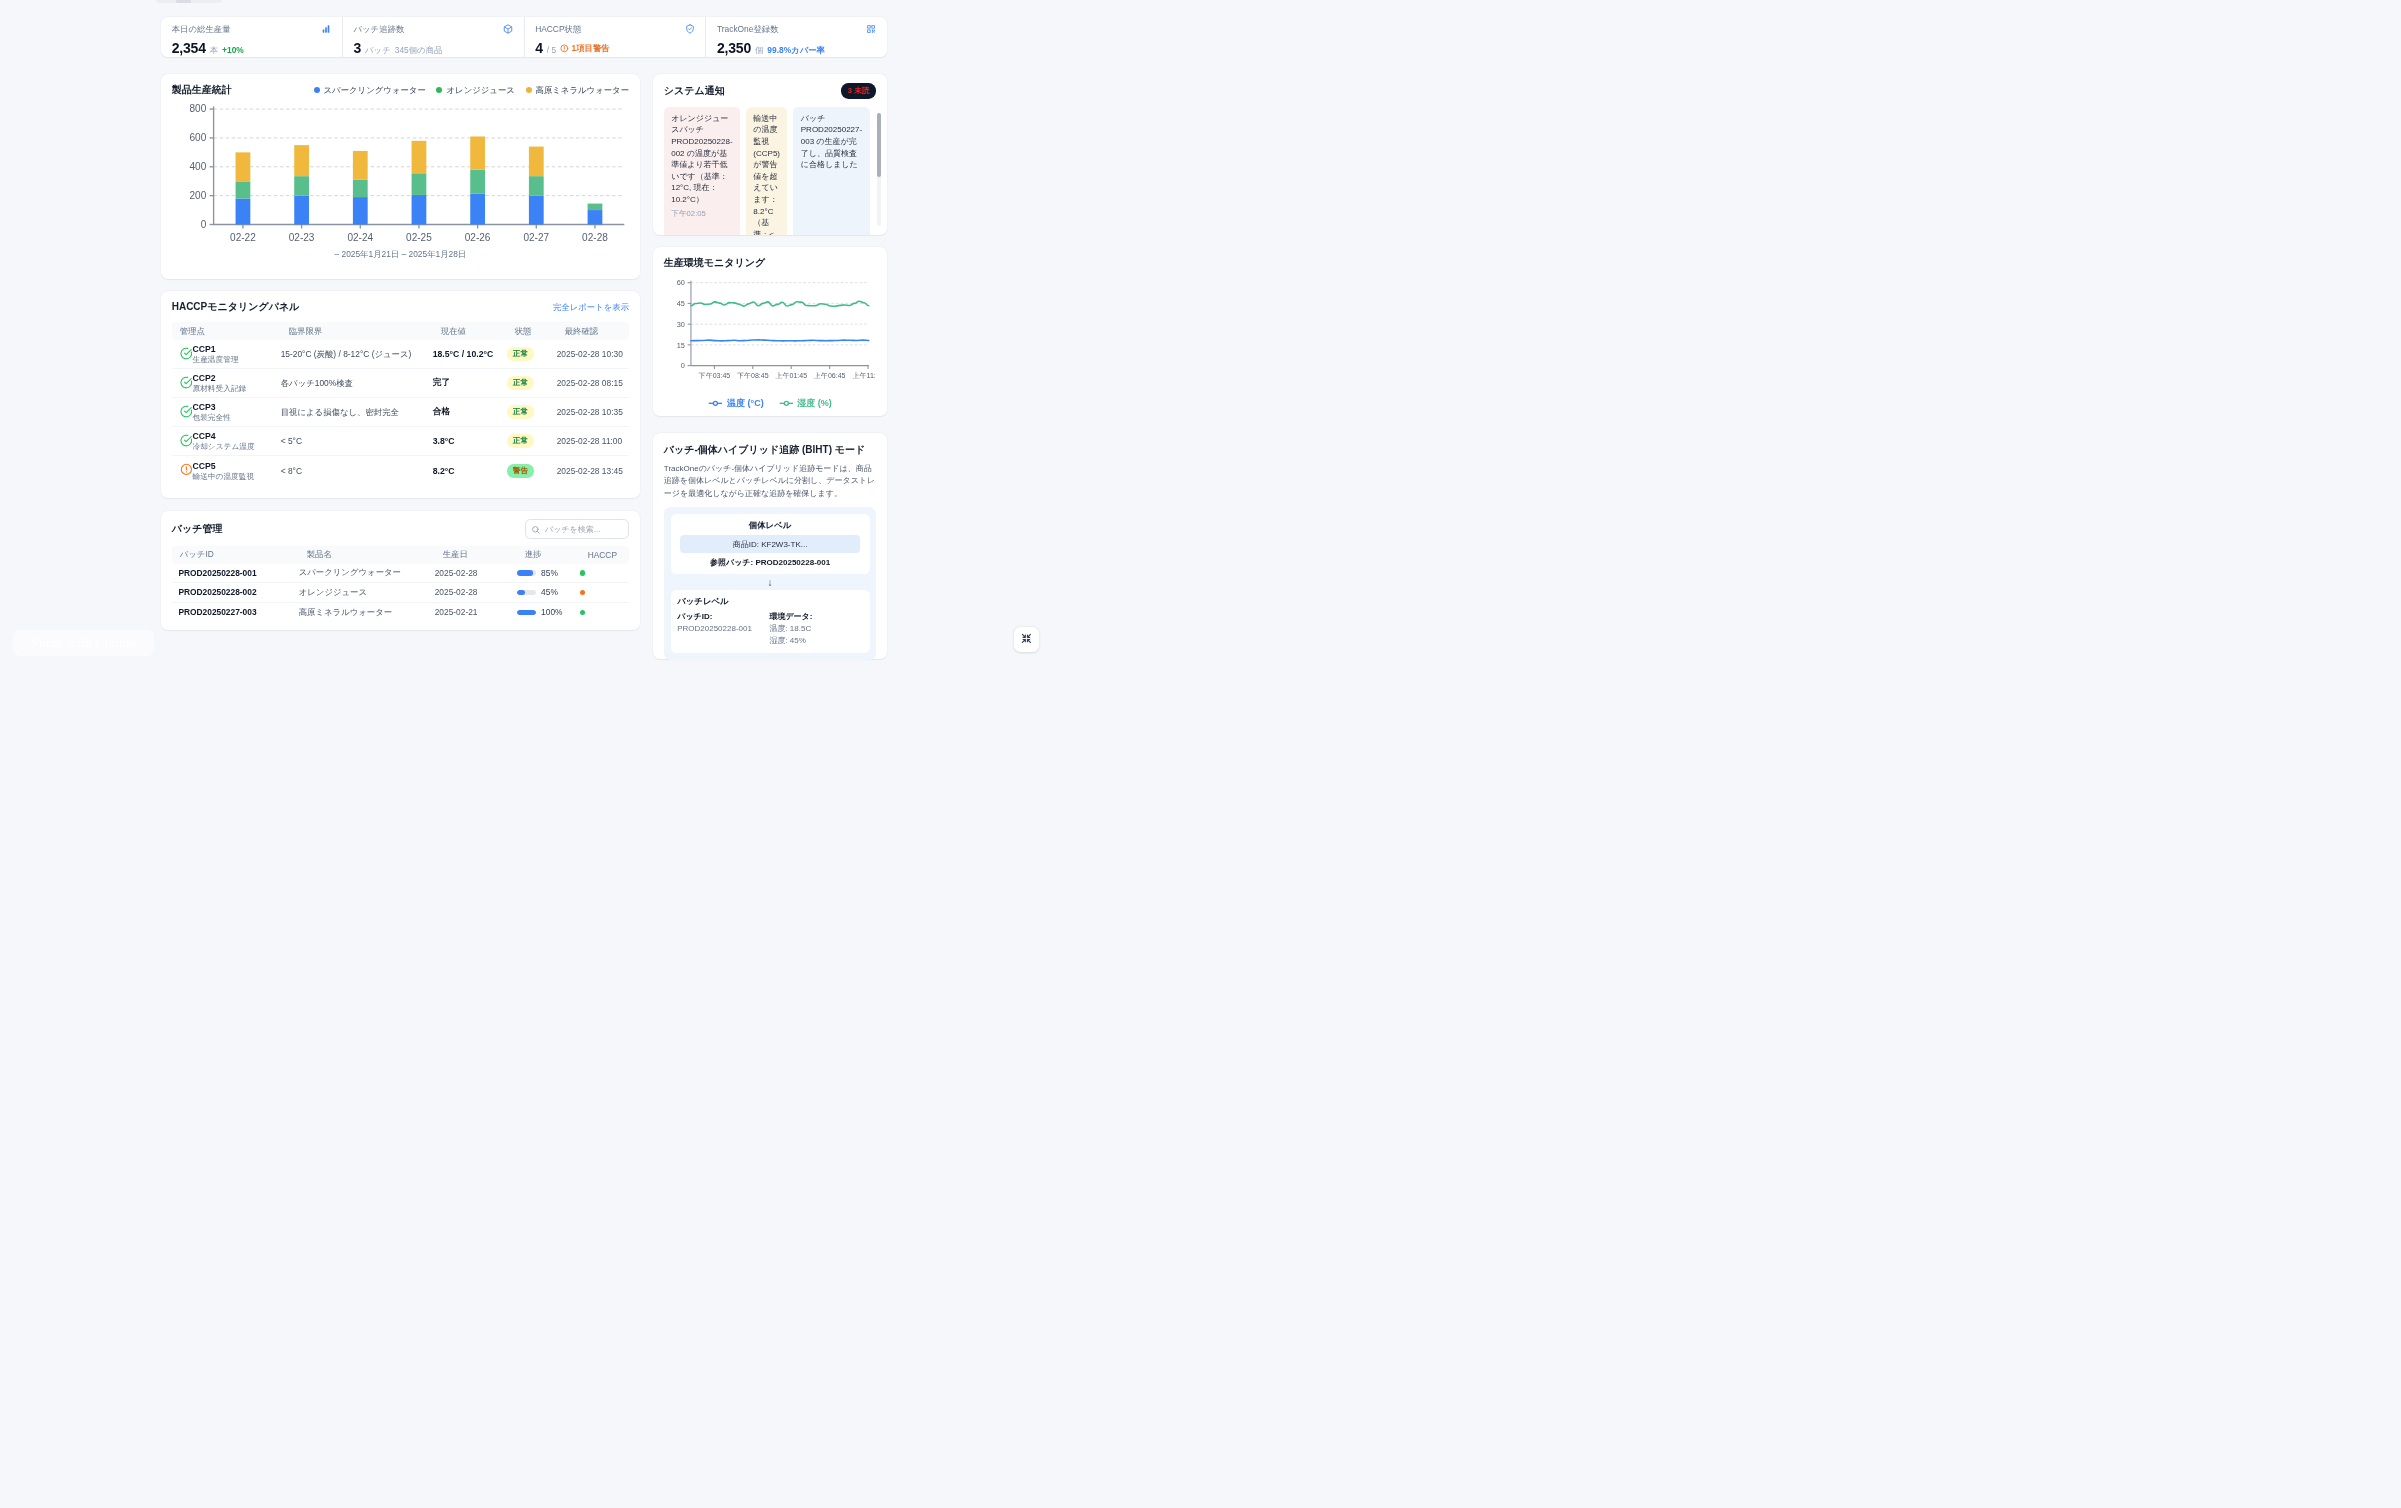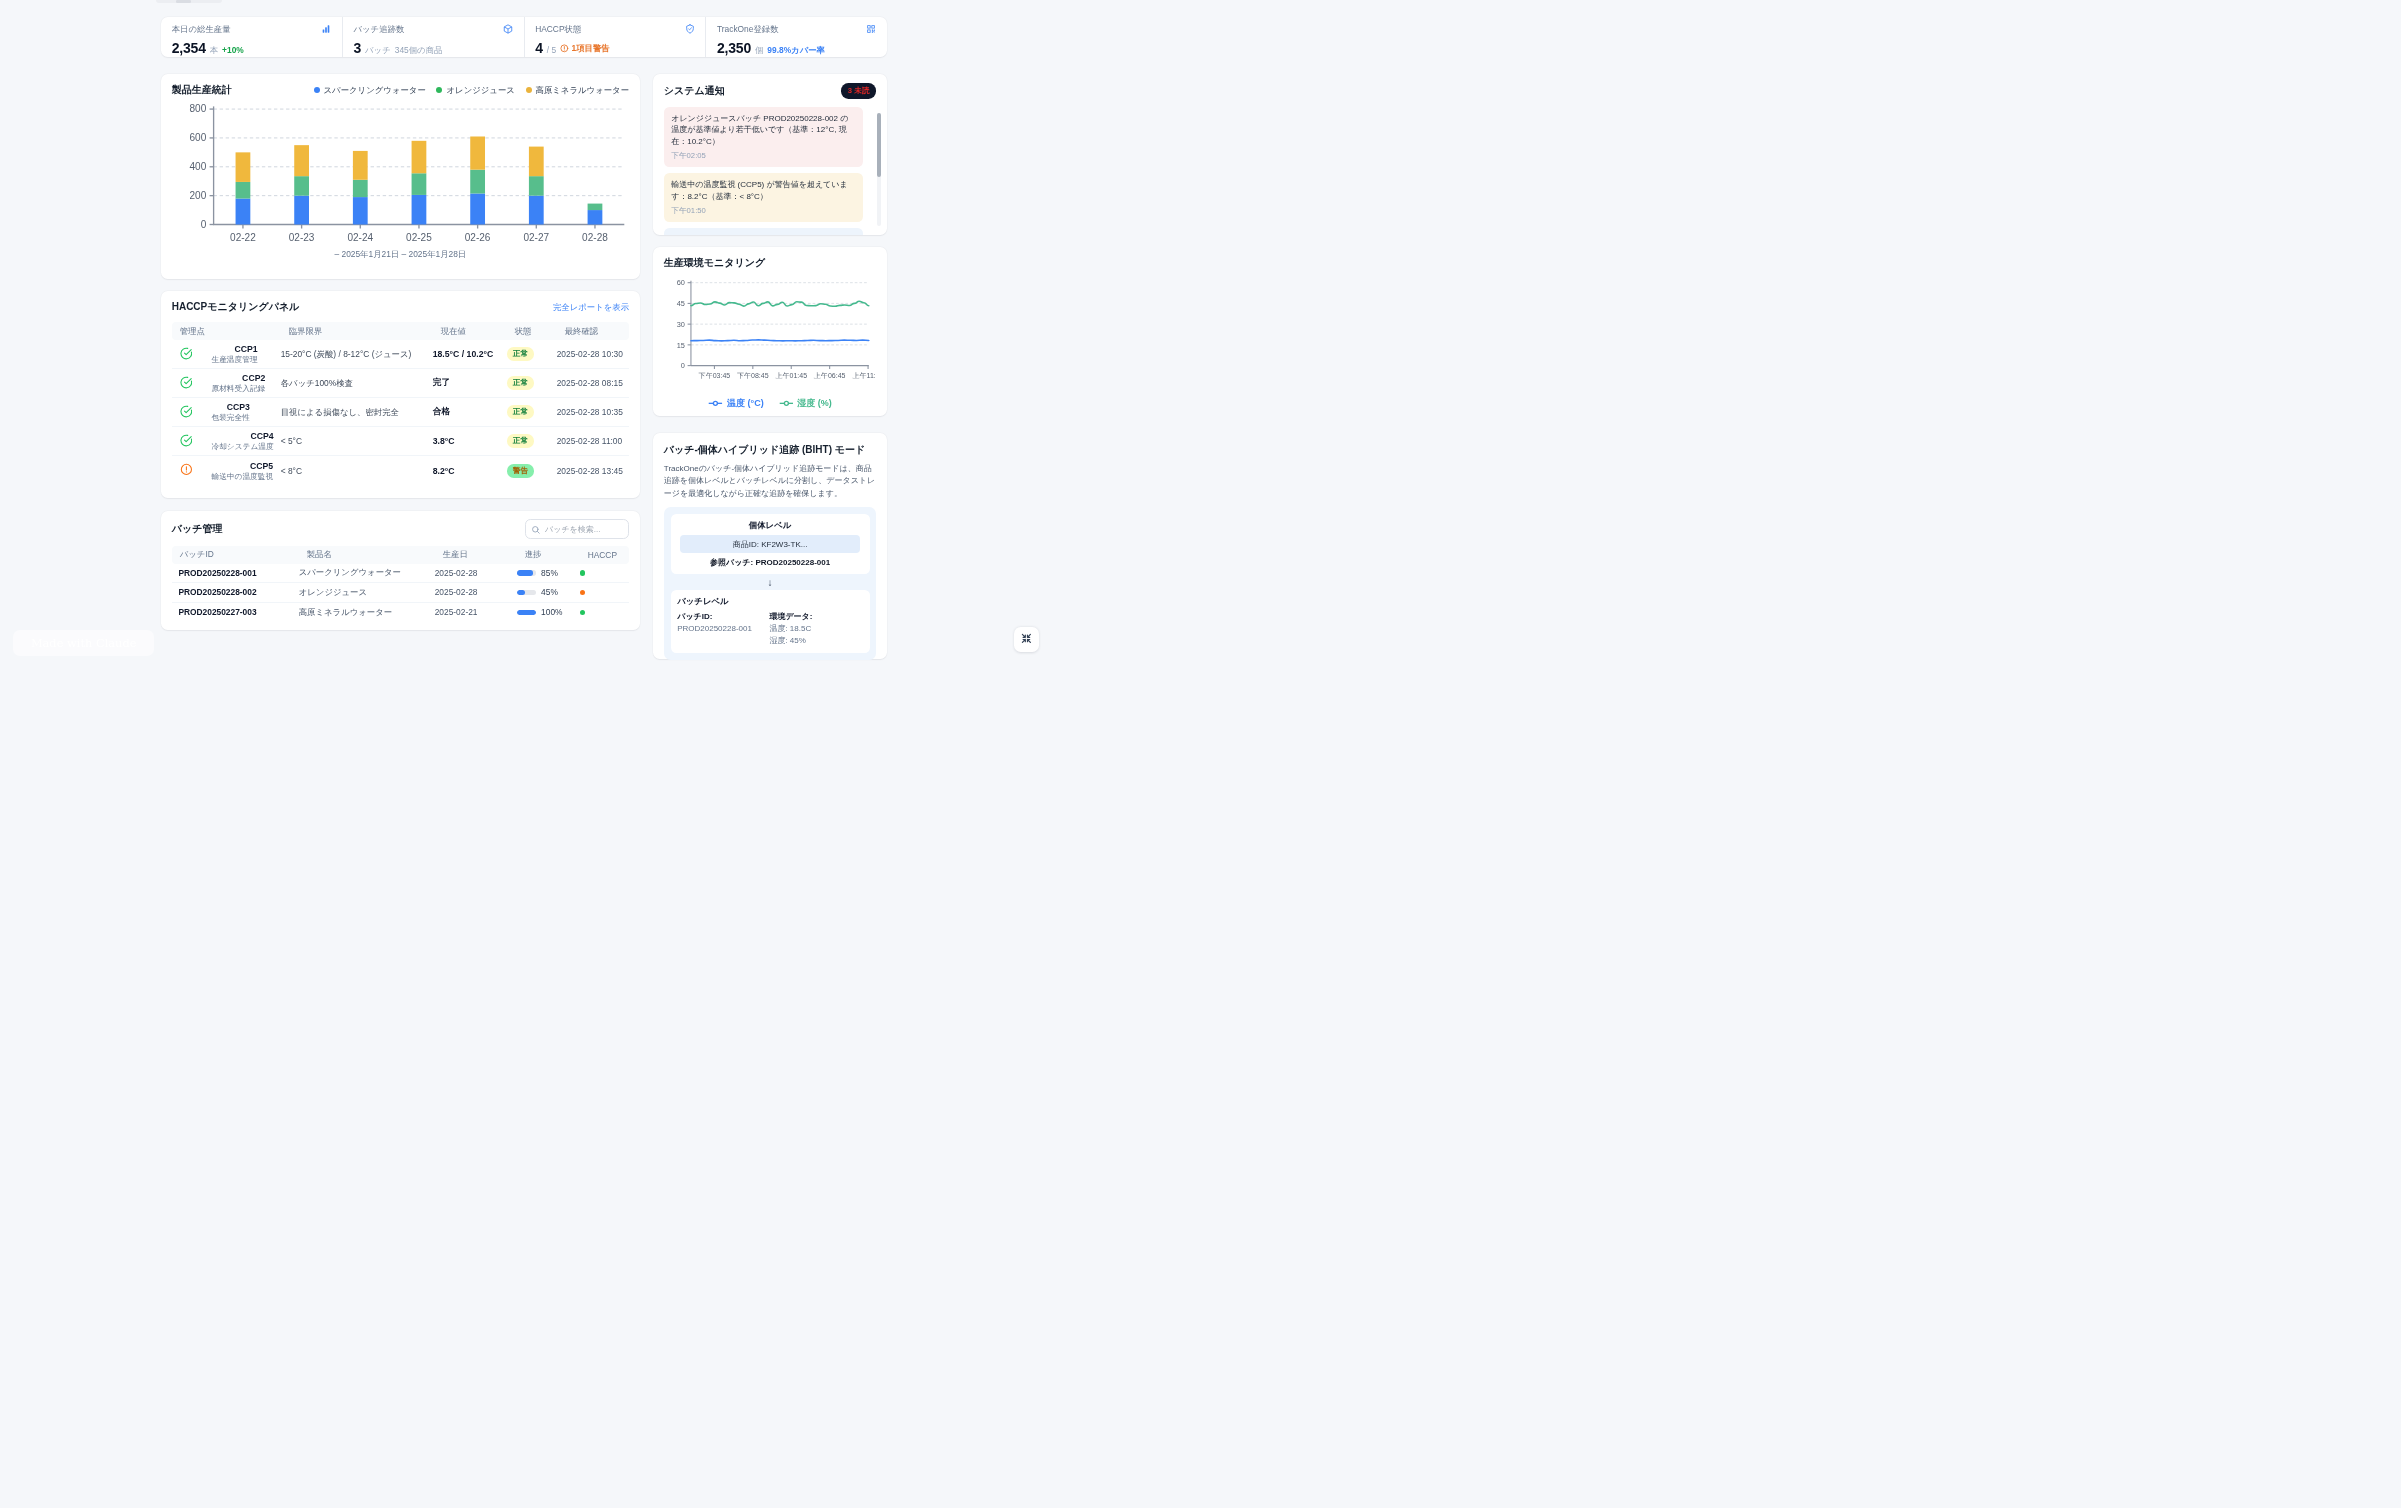--- a/index.html
+++ b/index.html
@@ -47,21 +47,21 @@
   
   .haccp { margin-top:12px; height:207px; padding:9.4px 10.7px; }
   .hrow-top { display:flex; justify-content:space-between; align-items:center; }
   .hlink { font-size:8.4px; color:#3b82f6; cursor:pointer; }
   .tbl-head { margin-top:8px; background:#f8fafc; border-radius:4px; display:grid; align-items:center;
     height:18px; font-size:8.4px; color:#64748b; }
   .haccp .tbl-head, .haccp .hrow { grid-template-columns:109px 152px 74px 50px 1fr; }
   .tbl-head span { padding-left:8px; }
   .hrow { display:grid; align-items:center; height:29px; border-bottom:0.7px solid #f1f5f9; font-size:8.7px; }
   .hrow:last-child { border-bottom:none; }
-  .ccp { display:flex; align-items:center; gap:19px; padding-left:8px;text-align:right; }
+  .ccp { display:flex; align-items:center; gap:0; padding-left:8px; }
   .ccp .nm { font-weight:700; color:#0f172a; font-size:8.7px; line-height:1.25; }
   .ccp .sub { font-size:7.7px; color:#64748b; line-height:1.25; }
   .limit { color:#3f4a5a; font-size:8.4px; padding-right:9.4px; }
   .curr { font-weight:700; color:#0f172a; }
   .badge { display:inline-block; font-size:7.7px; font-weight:700; padding:2px 6px; border-radius:6.7px; }
   .badge.ok { background:#fef9c3; color:#15803d; }
   .badge.warn { background:#86efac; color:#a16207; }
   .checked { color:#475569; font-size:8.4px; }
 
   
@@ -82,21 +82,21 @@
   .prog { display:flex; align-items:center; gap:5.4px; }
   .track { width:19px; height:5.4px; border-radius:2.7px; background:#e5e7eb; overflow:hidden; }
   .fill { height:100%; border-radius:2.7px; background:#3b82f6; }
   .plabel { font-size:8.4px; color:#334155; }
   .hdot { width:5.4px; height:5.4px; border-radius:50%; display:inline-block; }
 
   
   .notif { height:161px; padding:9.4px 10.7px; overflow:hidden; position:relative; }
   .nrow-top { display:flex; justify-content:space-between; align-items:center; }
   .nbadge { background:#0f172a; color:#dc2626; font-size:7.7px; font-weight:700; padding:2.7px 6.7px; border-radius:7.4px; }
-  .nlist { margin-top:8px; display:flex; flex-direction:column; gap:6px; width:199px; }
+  .nlist { margin-top:8px; display:flex; flex-direction:row; gap:6px; width:199px; }
   .ncard { border-radius:5.4px; padding:6px 7.4px; cursor:pointer; }
   .ncard.alert { background:#fbeeee; }
   .ncard.warning { background:#fcf4e2; }
   .ncard.info { background:#edf4fc; }
   .ntext { font-size:8px; color:#1f2937; line-height:1.45; }
   .ntime { font-size:7.7px; color:#94a3b8; margin-top:3.4px; }
   .scrollbar { position:absolute; right:6px; top:39px; width:4px; height:113px; border-radius:2px; background:#f1f3f6; }
   .thumb { position:absolute; top:0; left:0; width:4px; height:64px; border-radius:2px; background:#a8b0ba; cursor:grab; }
 
   

